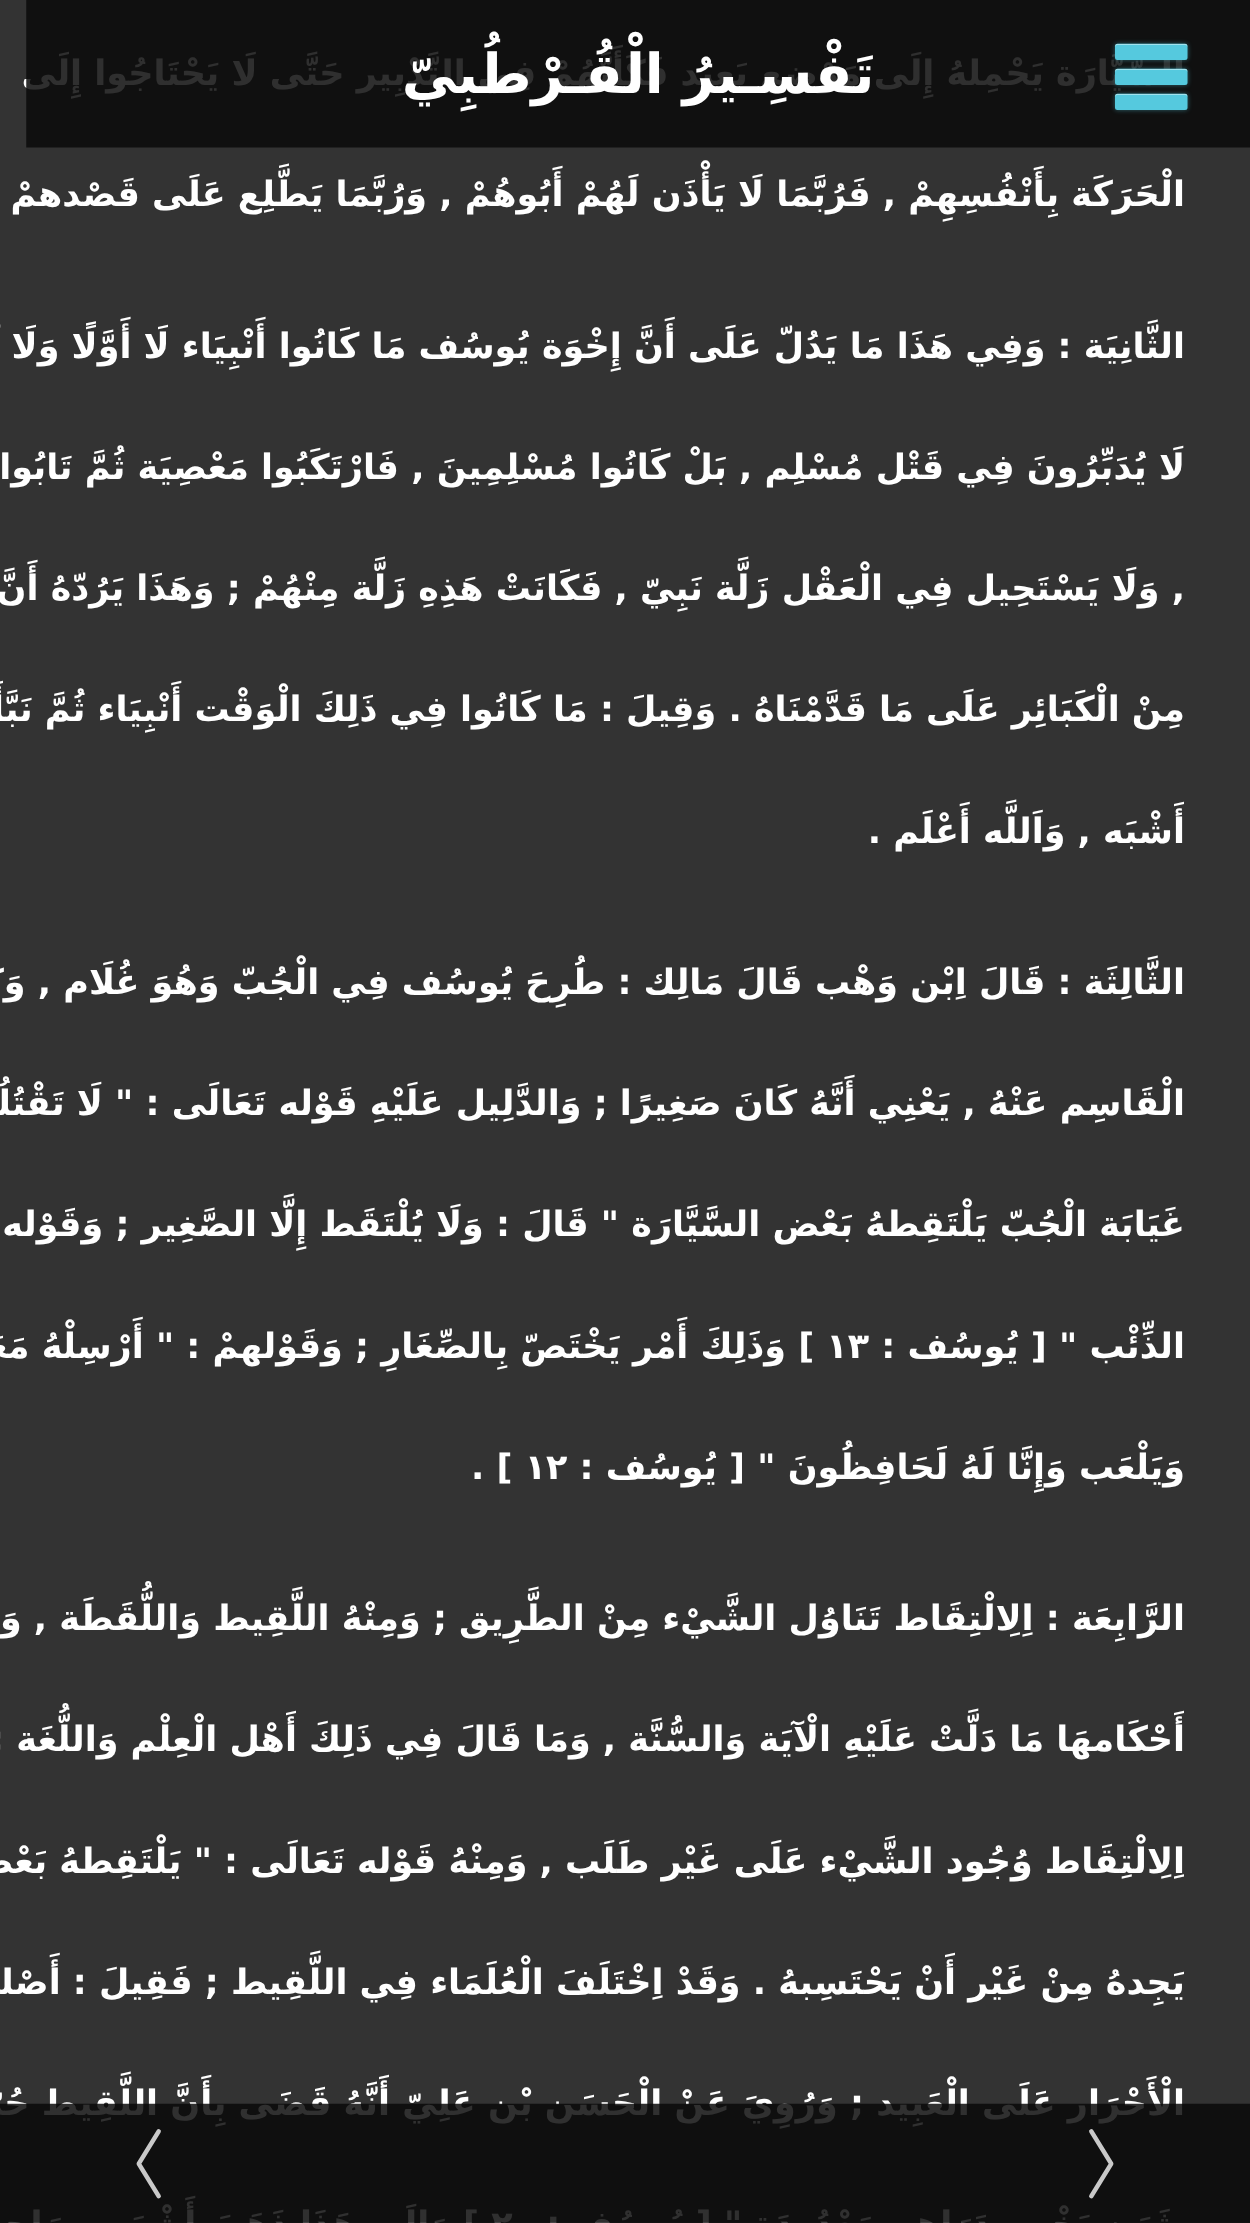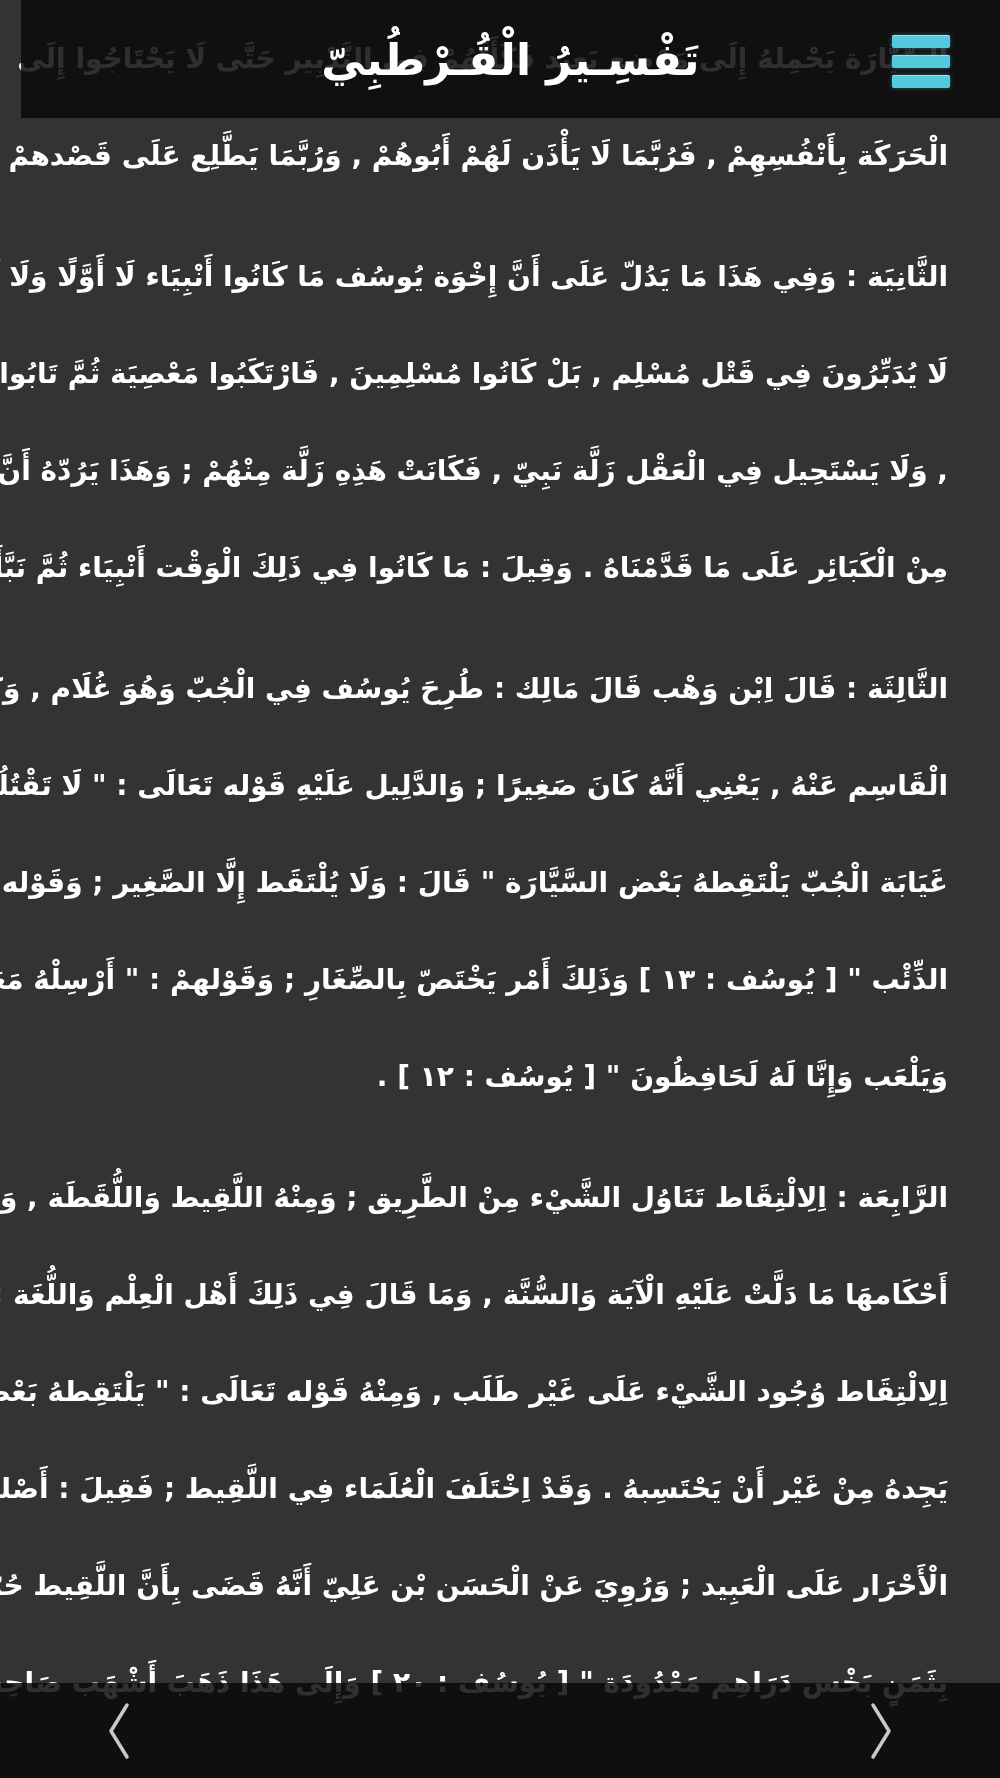--- a/index.html
+++ b/index.html
@@ -59,20 +59,21 @@
   <div class="text-layer">
     <section class="para">
       <div class="line">السَّيَّارَة يَحْمِلهُ إِلَى مَوْضِع بَعِيد فَكَأَنَّهُمْ فِي التَّدْبِير حَتَّى لَا يَحْتَاجُوا إِلَى</div>
       <div class="line end">الْحَرَكَة بِأَنْفُسِهِمْ , فَرُبَّمَا لَا يَأْذَن لَهُمْ أَبُوهُمْ , وَرُبَّمَا يَطَّلِع عَلَى قَصْدهمْ .</div>
     </section>
     <section class="para">
       <div class="line">الثَّانِيَة : وَفِي هَذَا مَا يَدُلّ عَلَى أَنَّ إِخْوَة يُوسُف مَا كَانُوا أَنْبِيَاء لَا أَوَّلًا وَلَا آخِرًا ; لِأَنَّ الْأَنْبِيَاء</div>
       <div class="line">لَا يُدَبِّرُونَ فِي قَتْل مُسْلِم , بَلْ كَانُوا مُسْلِمِينَ , فَارْتَكَبُوا مَعْصِيَة ثُمَّ تَابُوا . وَقِيلَ : كَانُوا أَنْبِيَاء</div>
       <div class="line">, وَلَا يَسْتَحِيل فِي الْعَقْل زَلَّة نَبِيّ , فَكَانَتْ هَذِهِ زَلَّة مِنْهُمْ ; وَهَذَا يَرُدّهُ أَنَّ الْأَنْبِيَاء مَعْصُومُونَ</div>
       <div class="line">مِنْ الْكَبَائِر عَلَى مَا قَدَّمْنَاهُ . وَقِيلَ : مَا كَانُوا فِي ذَلِكَ الْوَقْت أَنْبِيَاء ثُمَّ نَبَّأَهُمْ اللَّه ; وَهَذَا</div>
+      <div class="line end">أَشْبَه , وَاَللَّه أَعْلَم .</div>
     </section>
     <section class="para">
       <div class="line">الثَّالِثَة : قَالَ اِبْن وَهْب قَالَ مَالِك : طُرِحَ يُوسُف فِي الْجُبّ وَهُوَ غُلَام , وَكَذَلِكَ رَوَى اِبْن</div>
       <div class="line">الْقَاسِم عَنْهُ , يَعْنِي أَنَّهُ كَانَ صَغِيرًا ; وَالدَّلِيل عَلَيْهِ قَوْله تَعَالَى : " لَا تَقْتُلُوا يُوسُف وَأَلْقُوهُ فِي</div>
       <div class="line">غَيَابَة الْجُبّ يَلْتَقِطهُ بَعْض السَّيَّارَة " قَالَ : وَلَا يُلْتَقَط إِلَّا الصَّغِير ; وَقَوْله : " وَأَخَاف أَنْ يَأْكُلهُ</div>
       <div class="line">الذِّئْب " [ يُوسُف : ١٣ ] وَذَلِكَ أَمْر يَخْتَصّ بِالصِّغَارِ ; وَقَوْلهمْ : " أَرْسِلْهُ مَعَنَا غَدًا يَرْتَع</div>
       <div class="line end">وَيَلْعَب وَإِنَّا لَهُ لَحَافِظُونَ " [ يُوسُف : ١٢ ] .</div>
     </section>
     <section class="para">
       <div class="line">الرَّابِعَة : اِلِالْتِقَاط تَنَاوُل الشَّيْء مِنْ الطَّرِيق ; وَمِنْهُ اللَّقِيط وَاللُّقَطَة , وَنَحْنُ نَذْكُر مِنْ</div>

